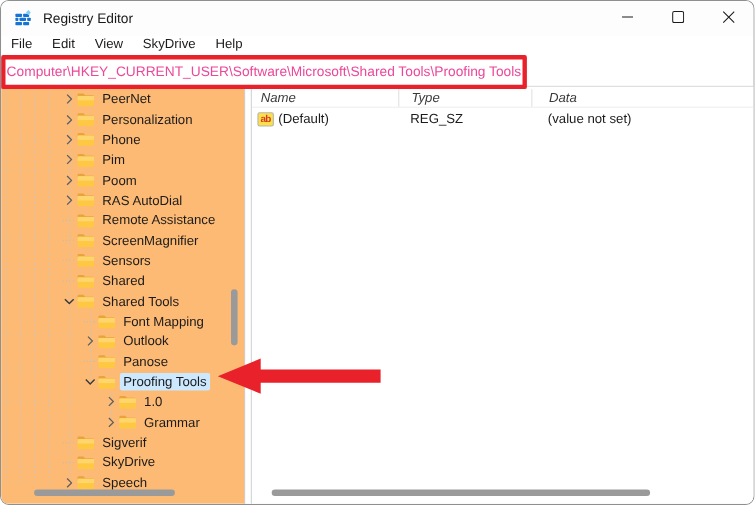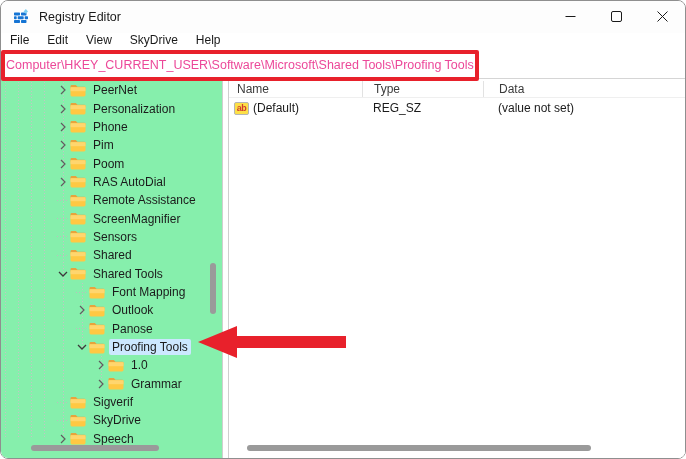--- a/index.html
+++ b/index.html
@@ -18,34 +18,34 @@
   .win-btn{width:46px;height:32px;display:flex;align-items:center;justify-content:center;}
   
   .menubar{position:absolute;top:32px;left:0;right:0;height:18px;display:flex;align-items:flex-start;background:#ffffff;}
   .menu-item{font-size:12px;padding:0 9px;color:#1a1a1a;}
   
   .addressbar{position:absolute;top:50px;left:0;right:0;height:28px;background:#ffffff;border-bottom:1px solid #d5d5d5;display:flex;align-items:center;}
   .address-text{font-size:12.5px;padding-left:5px;white-space:nowrap;color:#ec4899;}
   .highlight-box{position:absolute;top:49px;left:0;width:478px;height:31px;border:4px solid #e8212b;border-radius:2px;pointer-events:none;z-index:30;}
   
   .main{position:absolute;top:78px;left:0;right:0;bottom:0;background:#ffffff;}
-  .tree-pane{position:absolute;left:0;top:0;width:222px;bottom:0;border-right:1px solid #cfcfcf;overflow:hidden;background:#86efac;}
+  .tree-pane{position:absolute;left:0;top:0;width:222px;bottom:0;border-right:1px solid #cfcfcf;overflow:hidden;background:#fdba74;}
   .pane-divider{position:absolute;left:222px;top:0;width:6px;bottom:0;background:#ffffff;border-right:1px solid #cfcfcf;}
   .list-pane{position:absolute;left:228px;top:0;right:0;bottom:0;background:#fff;}
   
   .trow{position:absolute;left:0;right:14px;height:18.35px;display:flex;align-items:center;font-size:12px;white-space:nowrap;}
   .expander{width:14px;height:17px;flex:0 0 14px;display:inline-flex;align-items:center;justify-content:center;}
   .expander.leaf{background:repeating-linear-gradient(to right,#bdbdbd 0 1px,transparent 1px 3px);background-size:11px 1px;background-repeat:no-repeat;background-position:1px 8px;}
   .folder{width:17px;height:14px;flex:0 0 17px;display:inline-flex;align-items:center;margin-right:3px;}
   .tlabel{padding:1px 3px;border-radius:2px;line-height:14px;}
   .tlabel.sel{background:#cce8ff;}
   .guide{position:absolute;width:1px;background:repeating-linear-gradient(to bottom,#c4c4c4 0 1px,transparent 1px 3px);}
   
   .list-header{position:absolute;top:2px;left:0;right:0;height:17px;display:grid;grid-template-columns:133px 121px 1fr;font-size:12px;color:#3b3b3b;border-bottom:1px solid #efefef;}
-  .hcell{display:flex;align-items:center;}
+  .hcell{display:flex;align-items:center;font-style:italic;}
   .hcell:nth-child(1){padding-left:8px;}
   .hcell:nth-child(2){padding-left:11px;border-left:1px solid #e2e2e2;}
   .hcell:nth-child(3){padding-left:15px;border-left:1px solid #e2e2e2;}
   .list-row{position:absolute;top:20px;left:0;right:0;height:18px;display:grid;grid-template-columns:133px 121px 1fr;font-size:12px;align-items:center;}
   .lcell:nth-child(1){padding-left:5px;display:flex;align-items:center;gap:4px;}
   .lcell:nth-child(2){padding-left:11px;}
   .lcell:nth-child(3){padding-left:15px;}
   .ab-icon{display:inline-flex;align-items:center;justify-content:center;width:15px;height:13px;border:1px solid #b5b5b5;border-radius:2px;background:#fde047;color:#cf3a2d;font-weight:bold;font-size:9px;letter-spacing:-0.5px;line-height:1;}
   
   .vscroll-thumb{position:absolute;left:209px;top:184px;width:6px;height:51px;background:#9a9a9a;border-radius:3px;}

